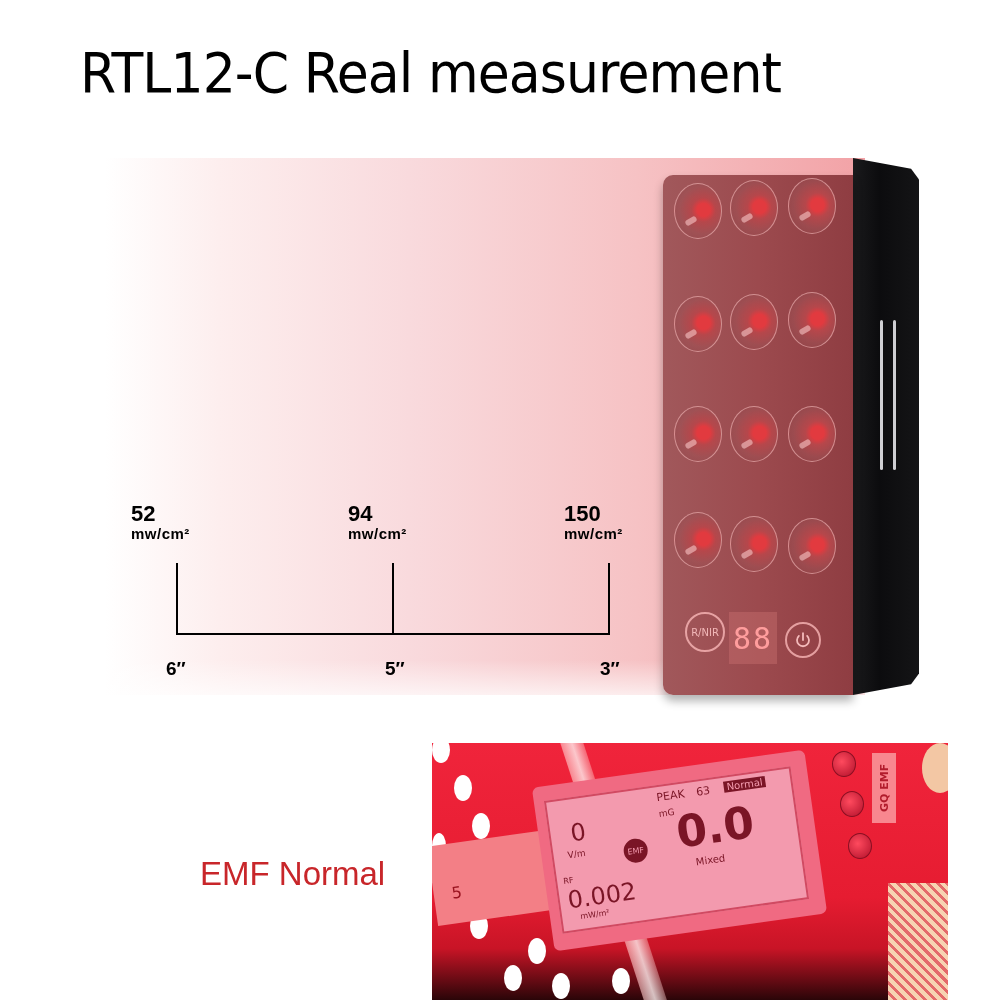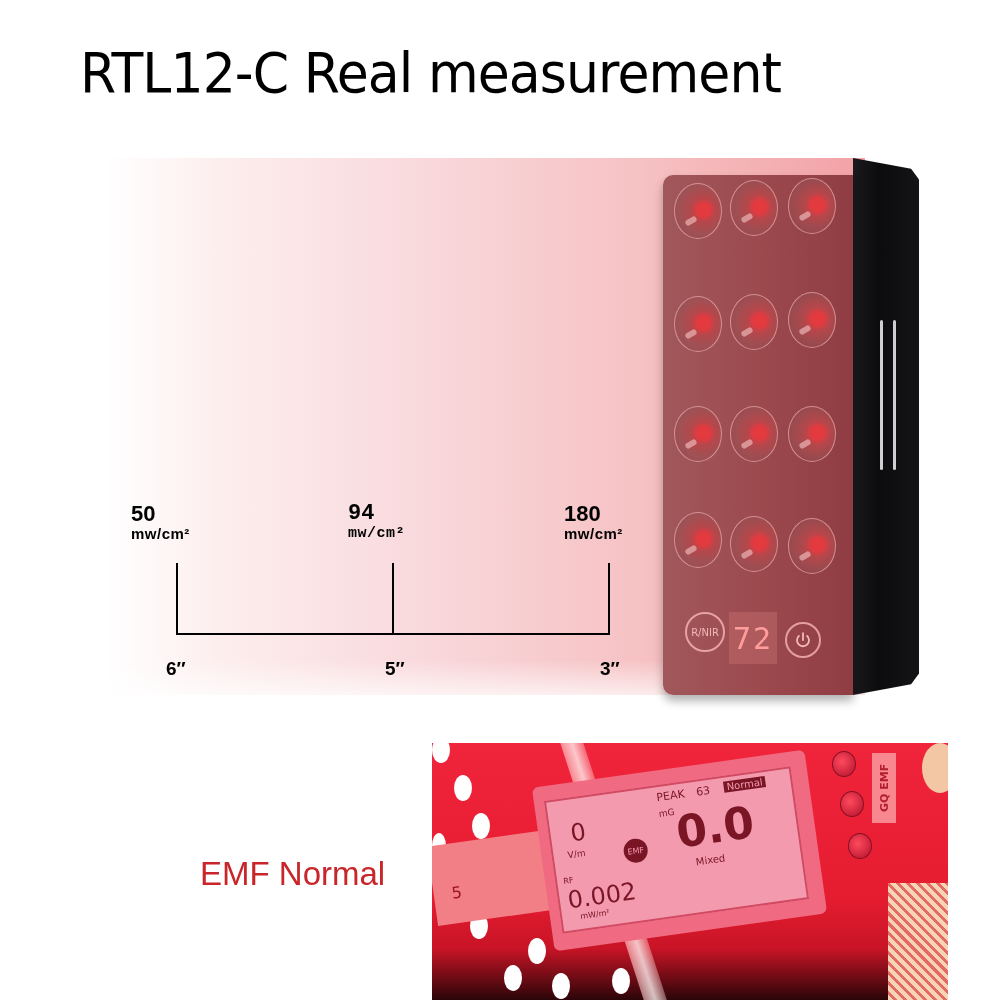--- a/index.html
+++ b/index.html
@@ -62,39 +62,39 @@
 
   <div class="led" style="left:674px; top:406px;"></div>
   <div class="led" style="left:730px; top:406px;"></div>
   <div class="led" style="left:788px; top:406px;"></div>
 
   <div class="led" style="left:674px; top:512px;"></div>
   <div class="led" style="left:730px; top:516px;"></div>
   <div class="led" style="left:788px; top:518px;"></div>
 
   <div class="ctrl-circle" style="left:685px; top:612px;">R/NIR</div>
-  <div class="display">72</div>
+  <div class="display">88</div>
   <div class="ctrl-circle" style="left:785px; top:622px; width:32px; height:32px;">
     <svg width="18" height="18" viewBox="0 0 24 24">
       <path d="M12 3v9" stroke="rgba(255,200,200,0.9)" stroke-width="2.4" fill="none" stroke-linecap="round"></path>
       <path d="M6.5 6.5a8 8 0 1 0 11 0" stroke="rgba(255,200,200,0.9)" stroke-width="2.4" fill="none" stroke-linecap="round"></path>
     </svg>
   </div>
 </div>
 
 <div class="measure" style="left:131px; top:503px;">
-  <span class="val">50</span>
+  <span class="val">52</span>
   <span class="unit">mw/cm²</span>
 </div>
-<div class="measure" style="left:348px; top:503px;font-family:Liberation Mono, monospace;">
+<div class="measure" style="left:348px; top:503px;">
   <span class="val">94</span>
   <span class="unit">mw/cm²</span>
 </div>
 <div class="measure" style="left:564px; top:503px;">
-  <span class="val">180</span>
+  <span class="val">150</span>
   <span class="unit">mw/cm²</span>
 </div>
 
 <div class="vline" style="left:176px; top:563px; height:72px;"></div>
 <div class="vline" style="left:392px; top:563px; height:72px;"></div>
 <div class="vline" style="left:608px; top:563px; height:72px;"></div>
 <div class="hline" style="left:176px; top:633px; width:434px;"></div>
 
 <div class="dist" style="left:166px; top:658px;">6″</div>
 <div class="dist" style="left:385px; top:658px;">5″</div>

